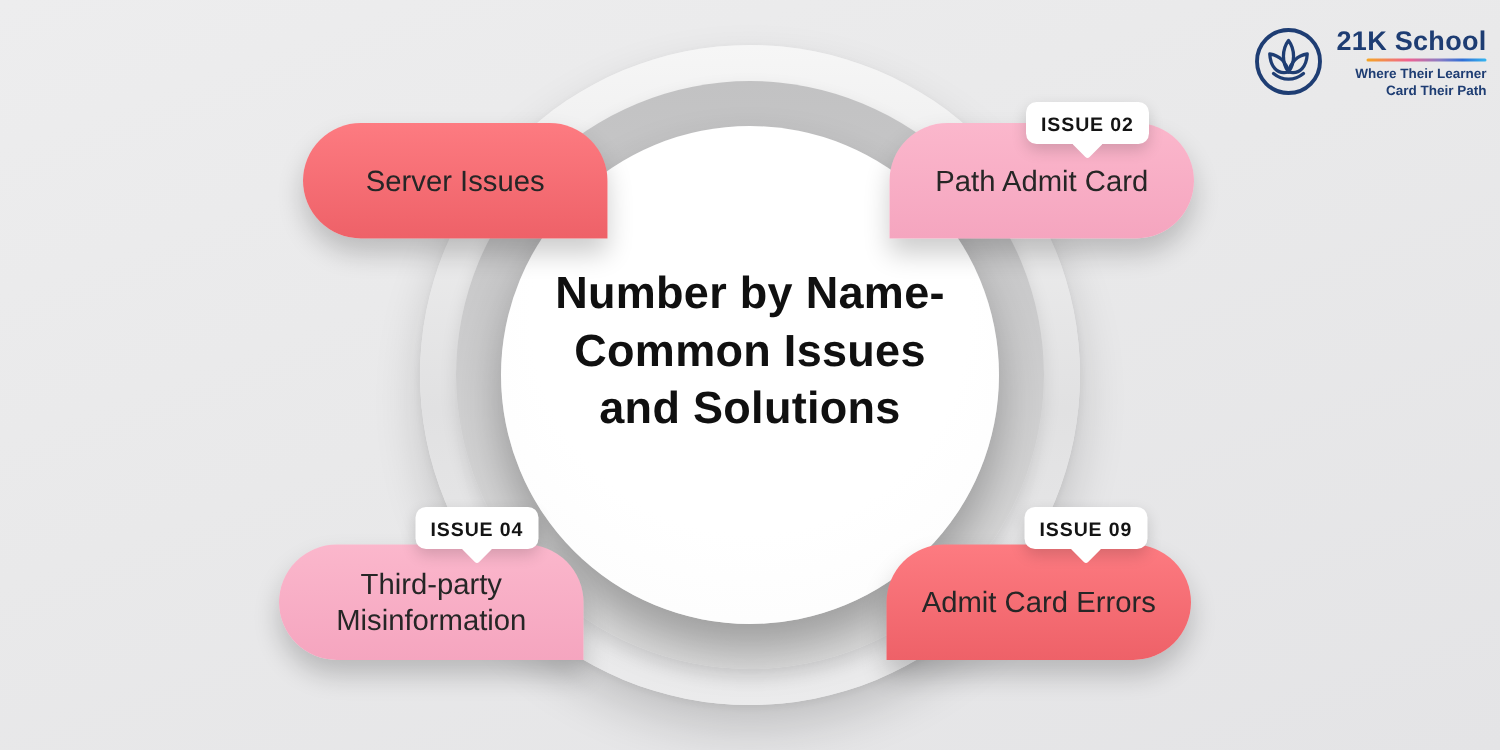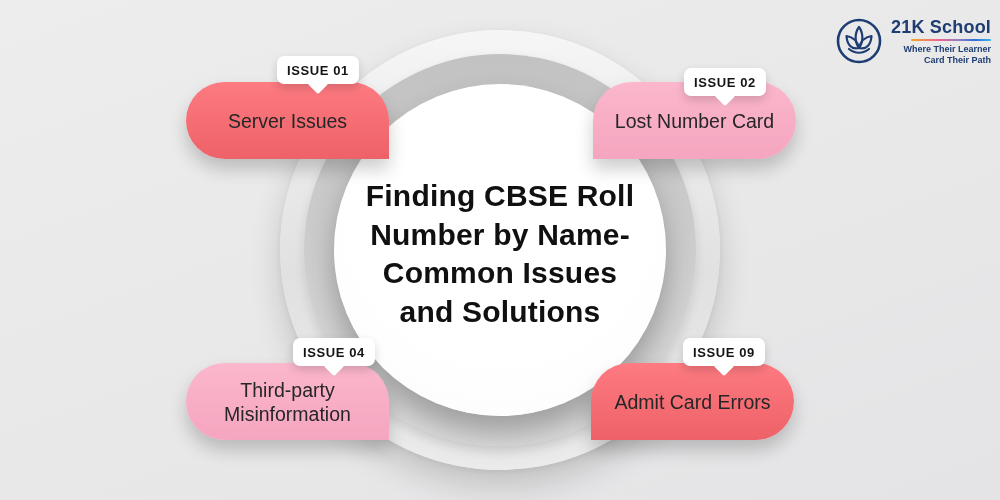--- a/index.html
+++ b/index.html
@@ -37,21 +37,21 @@
   }
 
   
   .pill{
     position:absolute;width:203px;height:77px;z-index:5;
     display:flex;align-items:center;justify-content:center;text-align:center;
     font-size:19.5px;line-height:24px;color:#262626;
     border-radius:39px;
     box-shadow:0 10px 18px rgba(0,0,0,0.20);
   }
-  .pill.tl{left:186px;top:82px;border-bottom-right-radius:0;}
+  .pill.tl{left:202px;top:82px;border-bottom-right-radius:0;}
   .pill.tr{left:593px;top:82px;border-bottom-left-radius:0;}
   .pill.br{left:591px;top:363px;border-bottom-left-radius:0;}
   .pill.bl{left:186px;top:363px;border-bottom-right-radius:0;justify-content:center;}
   .pill .pill-label{padding:0 18px;}
 
   
   .badge{
     position:absolute;z-index:6;height:28px;padding:0 10px;
     background:#ffffff;border-radius:7px;
     display:flex;align-items:center;justify-content:center;
@@ -59,21 +59,21 @@
     box-shadow:0 4px 10px rgba(0,0,0,0.16);
   }
   .badge::after{
     content:"";position:absolute;left:50%;bottom:-7px;width:15px;height:15px;
     background:#ffffff;border-radius:2px;
     transform:translateX(-50%) rotate(45deg);
   }
   .badge.b1{left:277px;top:56px;}
   .badge.b2{left:684px;top:68px;}
   .badge.b3{left:683px;top:338px;}
-  .badge.b4{left:293px;top:338px;}
+  .badge.b4{left:277px;top:338px;}
 
   
   .logo{
     position:absolute;left:836px;top:17px;z-index:10;
     display:flex;align-items:center;gap:9px;
   }
   .logo-icon{width:46px;height:46px;flex:0 0 auto;}
   .logo-text{display:flex;flex-direction:column;align-items:flex-end;}
   .logo-name{font-weight:bold;font-size:18px;color:#1e3d73;line-height:20px;letter-spacing:0.2px;}
   .logo-underline{
@@ -85,40 +85,38 @@
 </head>
 <body>
 
 <div class="canvas">
 
   <div class="ring-outer"></div>
   <div class="ring-mid"></div>
   <div class="circle-inner"></div>
 
   <div class="title">
-    <div>Finding CBSE Roll</div>
     <div>Number by Name-</div>
     <div>Common Issues</div>
     <div>and Solutions</div>
   </div>
 
   <div class="pill tl" style="background: linear-gradient(rgb(253, 123, 129), rgb(238, 97, 104));">
     <span class="pill-label">Server Issues</span>
   </div>
   <div class="pill tr" style="background: linear-gradient(rgb(251, 183, 204), rgb(245, 165, 191));">
-    <span class="pill-label">Lost Number Card</span>
+    <span class="pill-label">Path Admit Card</span>
   </div>
   <div class="pill br" style="background: linear-gradient(rgb(253, 123, 129), rgb(238, 97, 104));">
     <span class="pill-label">Admit Card Errors</span>
   </div>
   <div class="pill bl" style="background: linear-gradient(rgb(251, 183, 204), rgb(245, 165, 191));">
     <span class="pill-label">Third-party Misinformation</span>
   </div>
 
-  <div class="badge b1">ISSUE 01</div>
   <div class="badge b2">ISSUE 02</div>
   <div class="badge b3">ISSUE 09</div>
   <div class="badge b4">ISSUE 04</div>
 
   <div class="logo">
     <span class="logo-icon">
       <svg viewBox="0 0 46 46" width="46" height="46">
         <circle cx="23" cy="23" r="21" fill="none" stroke="#1e3d73" stroke-width="2.6"></circle>
         <path d="M23 9 C18.5 15 18.5 24 23 30 C27.5 24 27.5 15 23 9 Z" fill="none" stroke="#1e3d73" stroke-width="2.2" stroke-linejoin="round"></path>
         <path d="M10.5 18 C11 26 15 32 23 30 C21.5 23.5 17 19 10.5 18 Z" fill="none" stroke="#1e3d73" stroke-width="2.2" stroke-linejoin="round"></path>

